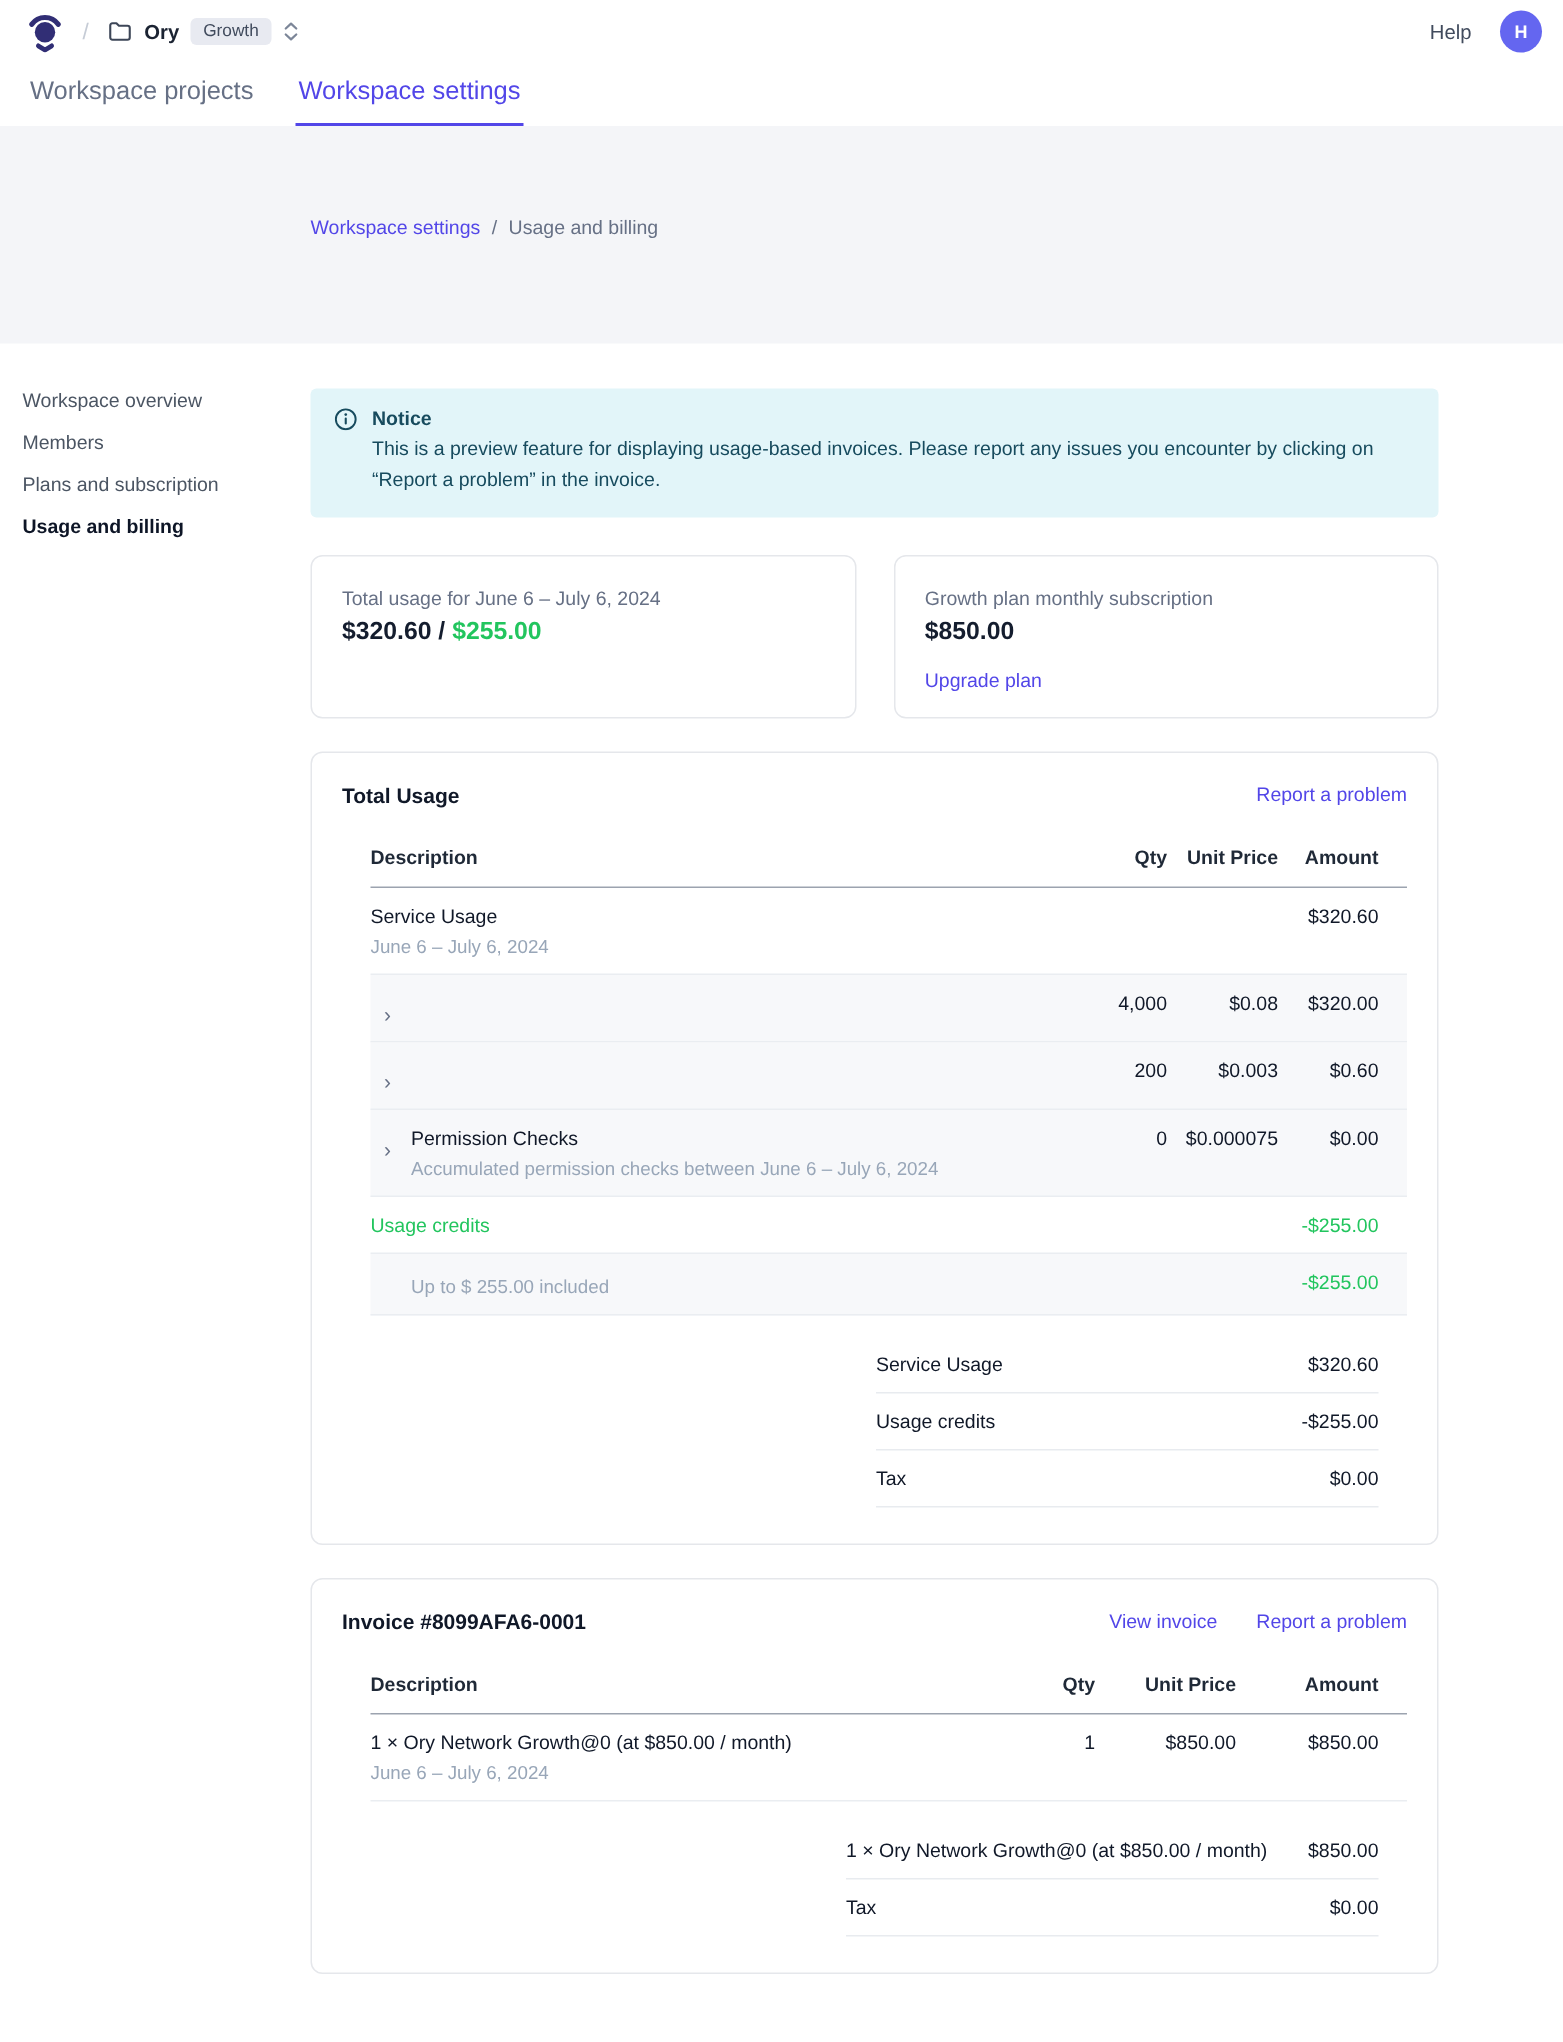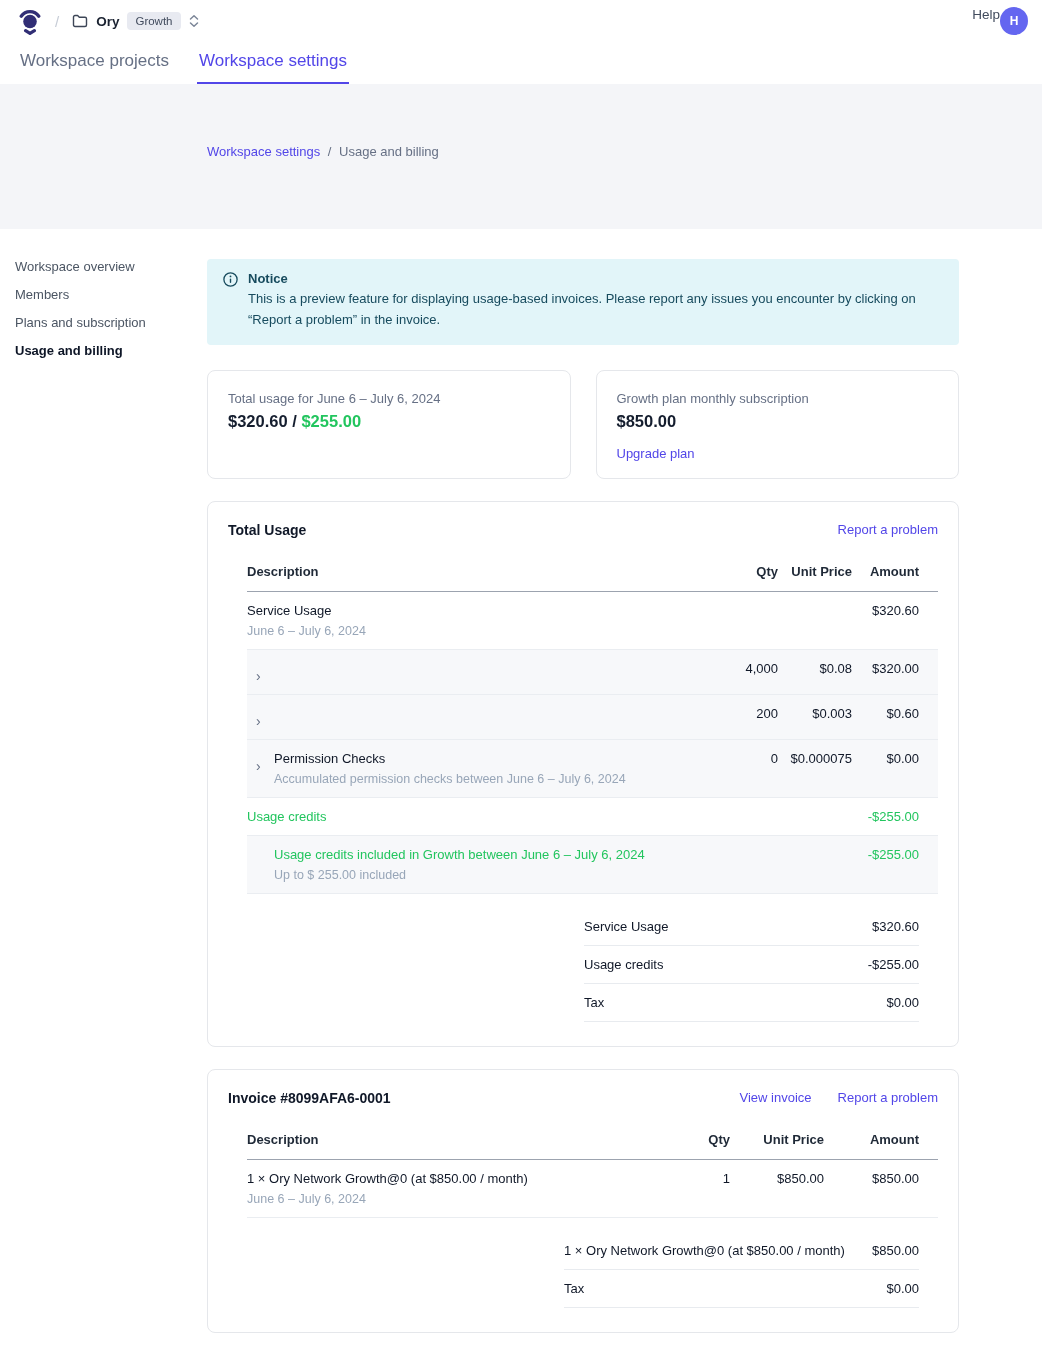--- a/index.html
+++ b/index.html
@@ -11,21 +11,21 @@
     -webkit-font-smoothing:antialiased;
   }
 
   
   .topnav { height:42px; display:flex; align-items:center; justify-content:space-between; padding:0 14px 0 18px; background:#fff; }
   .topnav-left { display:flex; align-items:center; }
   .top-slash { color:#c6ccd6; font-size:15px; margin:0 13px 0 13px; }
   .ws-switch { display:flex; align-items:center; gap:8px; cursor:pointer; }
   .ws-name { font-size:13.5px; font-weight:600; color:#1b2332; }
   .plan-badge { background:#e8eaf1; color:#414b5d; font-size:11.5px; font-weight:500; padding:3px 8px; border-radius:4px; }
-  .topnav-right { display:flex; align-items:flex-start; gap:0; }
+  .topnav-right { display:flex; align-items:center; gap:19px; }
   .help-link { font-size:13.5px; color:#414b5d; font-weight:500; cursor:pointer; }
   .avatar { width:28px; height:28px; border-radius:50%; background:#6466f0; color:#fff; font-size:12px; font-weight:600; display:flex; align-items:center; justify-content:center; cursor:pointer; }
 
   
   .tabs { display:flex; gap:26px; padding-left:18px; background:#fff; }
   .tab { font-size:17px; color:#667085; padding:9px 2px 11px; border-bottom:2px solid transparent; cursor:pointer; }
   .tab.active { color:#5246e8; font-weight:500; border-bottom-color:#5246e8; }
 
   
   .hero { background:#f4f5f8; height:145px; padding:50px 0 0 207px; }
@@ -239,21 +239,20 @@
           </div>
             </div>
           <div class="cell num"></div>
             <div class="cell num"></div>
           <div class="cell num green-t">-$255.00</div>
         </div>
 
         <div class="t-row cols-usage shade">
           <div class="desc indent">
               <div>
-            <div class="row-title green-t">Usage credits included in Growth between June 6 – July 6, 2024</div>
             <div class="row-sub">Up to $ 255.00 included</div>
           </div>
             </div>
           <div class="cell num"></div>
             <div class="cell num"></div>
           <div class="cell num green-t">-$255.00</div>
         </div>
 
         <div class="summary">
           <div class="sum-row">

